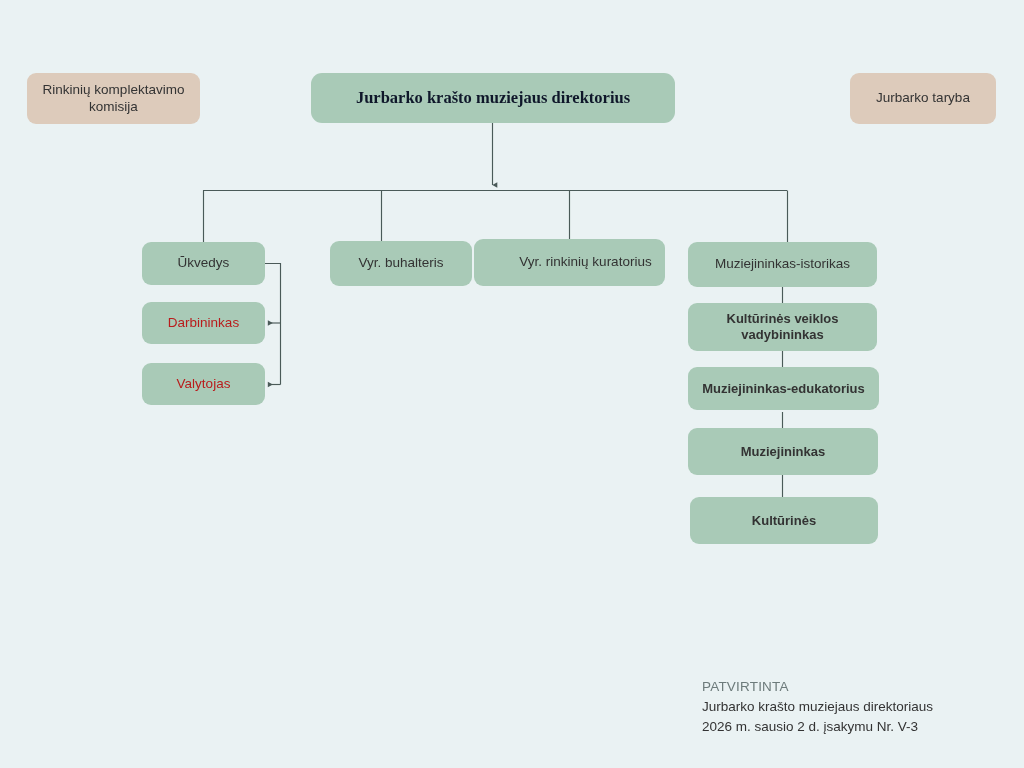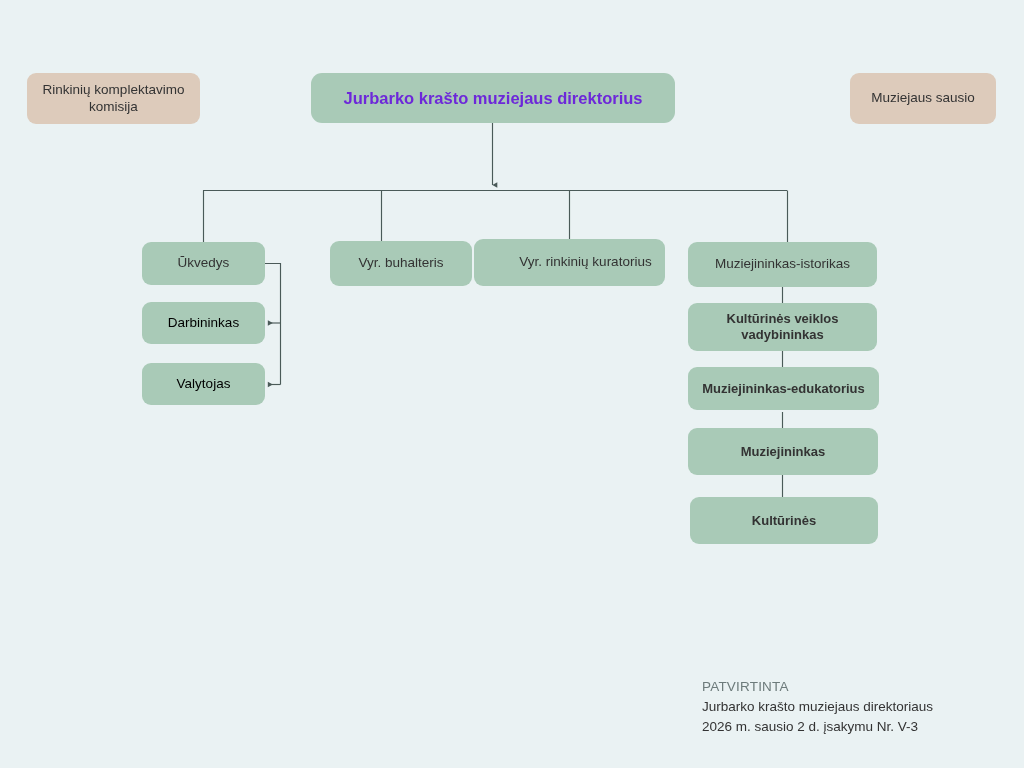--- a/index.html
+++ b/index.html
@@ -42,25 +42,26 @@
   .node.green {
     background: #a9cab7;
   }
   .node.tan {
     background: #ddcbbb;
   }
   .node.root {
     font-weight: bold;
     font-size: 16.5px;
     border-radius: 11px;
-    color: #6d28d9;
+    color: #0f172a;
+    font-family: Liberation Serif, serif;
   }
   .node.lvl2 { font-size: 13.5px; }
   .node.sub  { font-size: 13px; font-weight: bold; }
-  .node.side { font-size: 13.5px; color: #000000; }
+  .node.side { font-size: 13.5px; color: #b91c1c; }
 
   
   #node-director   { left: 311px; top: 73px;  width: 364px; height: 50px; }
 
   
   #node-commission { left: 27px;  top: 73px;  width: 173px; height: 51px; font-size: 13.5px; }
   #node-council    { left: 850px; top: 73px;  width: 146px; height: 51px; font-size: 13.5px; }
 
   
   #node-ukvedys    { left: 142px; top: 242px; width: 123px; height: 43px; }
@@ -130,21 +131,21 @@
       <line x1="782.5" y1="287" x2="782.5" y2="303"></line>
       <line x1="782.5" y1="351" x2="782.5" y2="367"></line>
       <line x1="782.5" y1="412" x2="782.5" y2="428"></line>
       <line x1="782.5" y1="475" x2="782.5" y2="497"></line>
     </g>
   </svg>
 
   <div class="node green root" id="node-director">Jurbarko krašto muziejaus direktorius</div>
 
   <div class="node tan" id="node-commission">Rinkinių komplektavimo komisija</div>
-  <div class="node tan" id="node-council">Muziejaus sausio</div>
+  <div class="node tan" id="node-council">Jurbarko taryba</div>
 
   <div class="node green lvl2" id="node-ukvedys">Ūkvedys</div>
   <div class="node green lvl2" id="node-buhalteris">Vyr. buhalteris</div>
   <div class="node green lvl2" id="node-kuratorius">Vyr. rinkinių kuratorius</div>
   <div class="node green lvl2" id="node-istorikas">Muziejininkas-istorikas</div>
 
   <div class="node green side" id="node-darbininkas">Darbininkas</div>
   <div class="node green side" id="node-valytojas">Valytojas</div>
 
   <div class="node green sub" id="node-vadybininkas">Kultūrinės veiklos vadybininkas</div>

